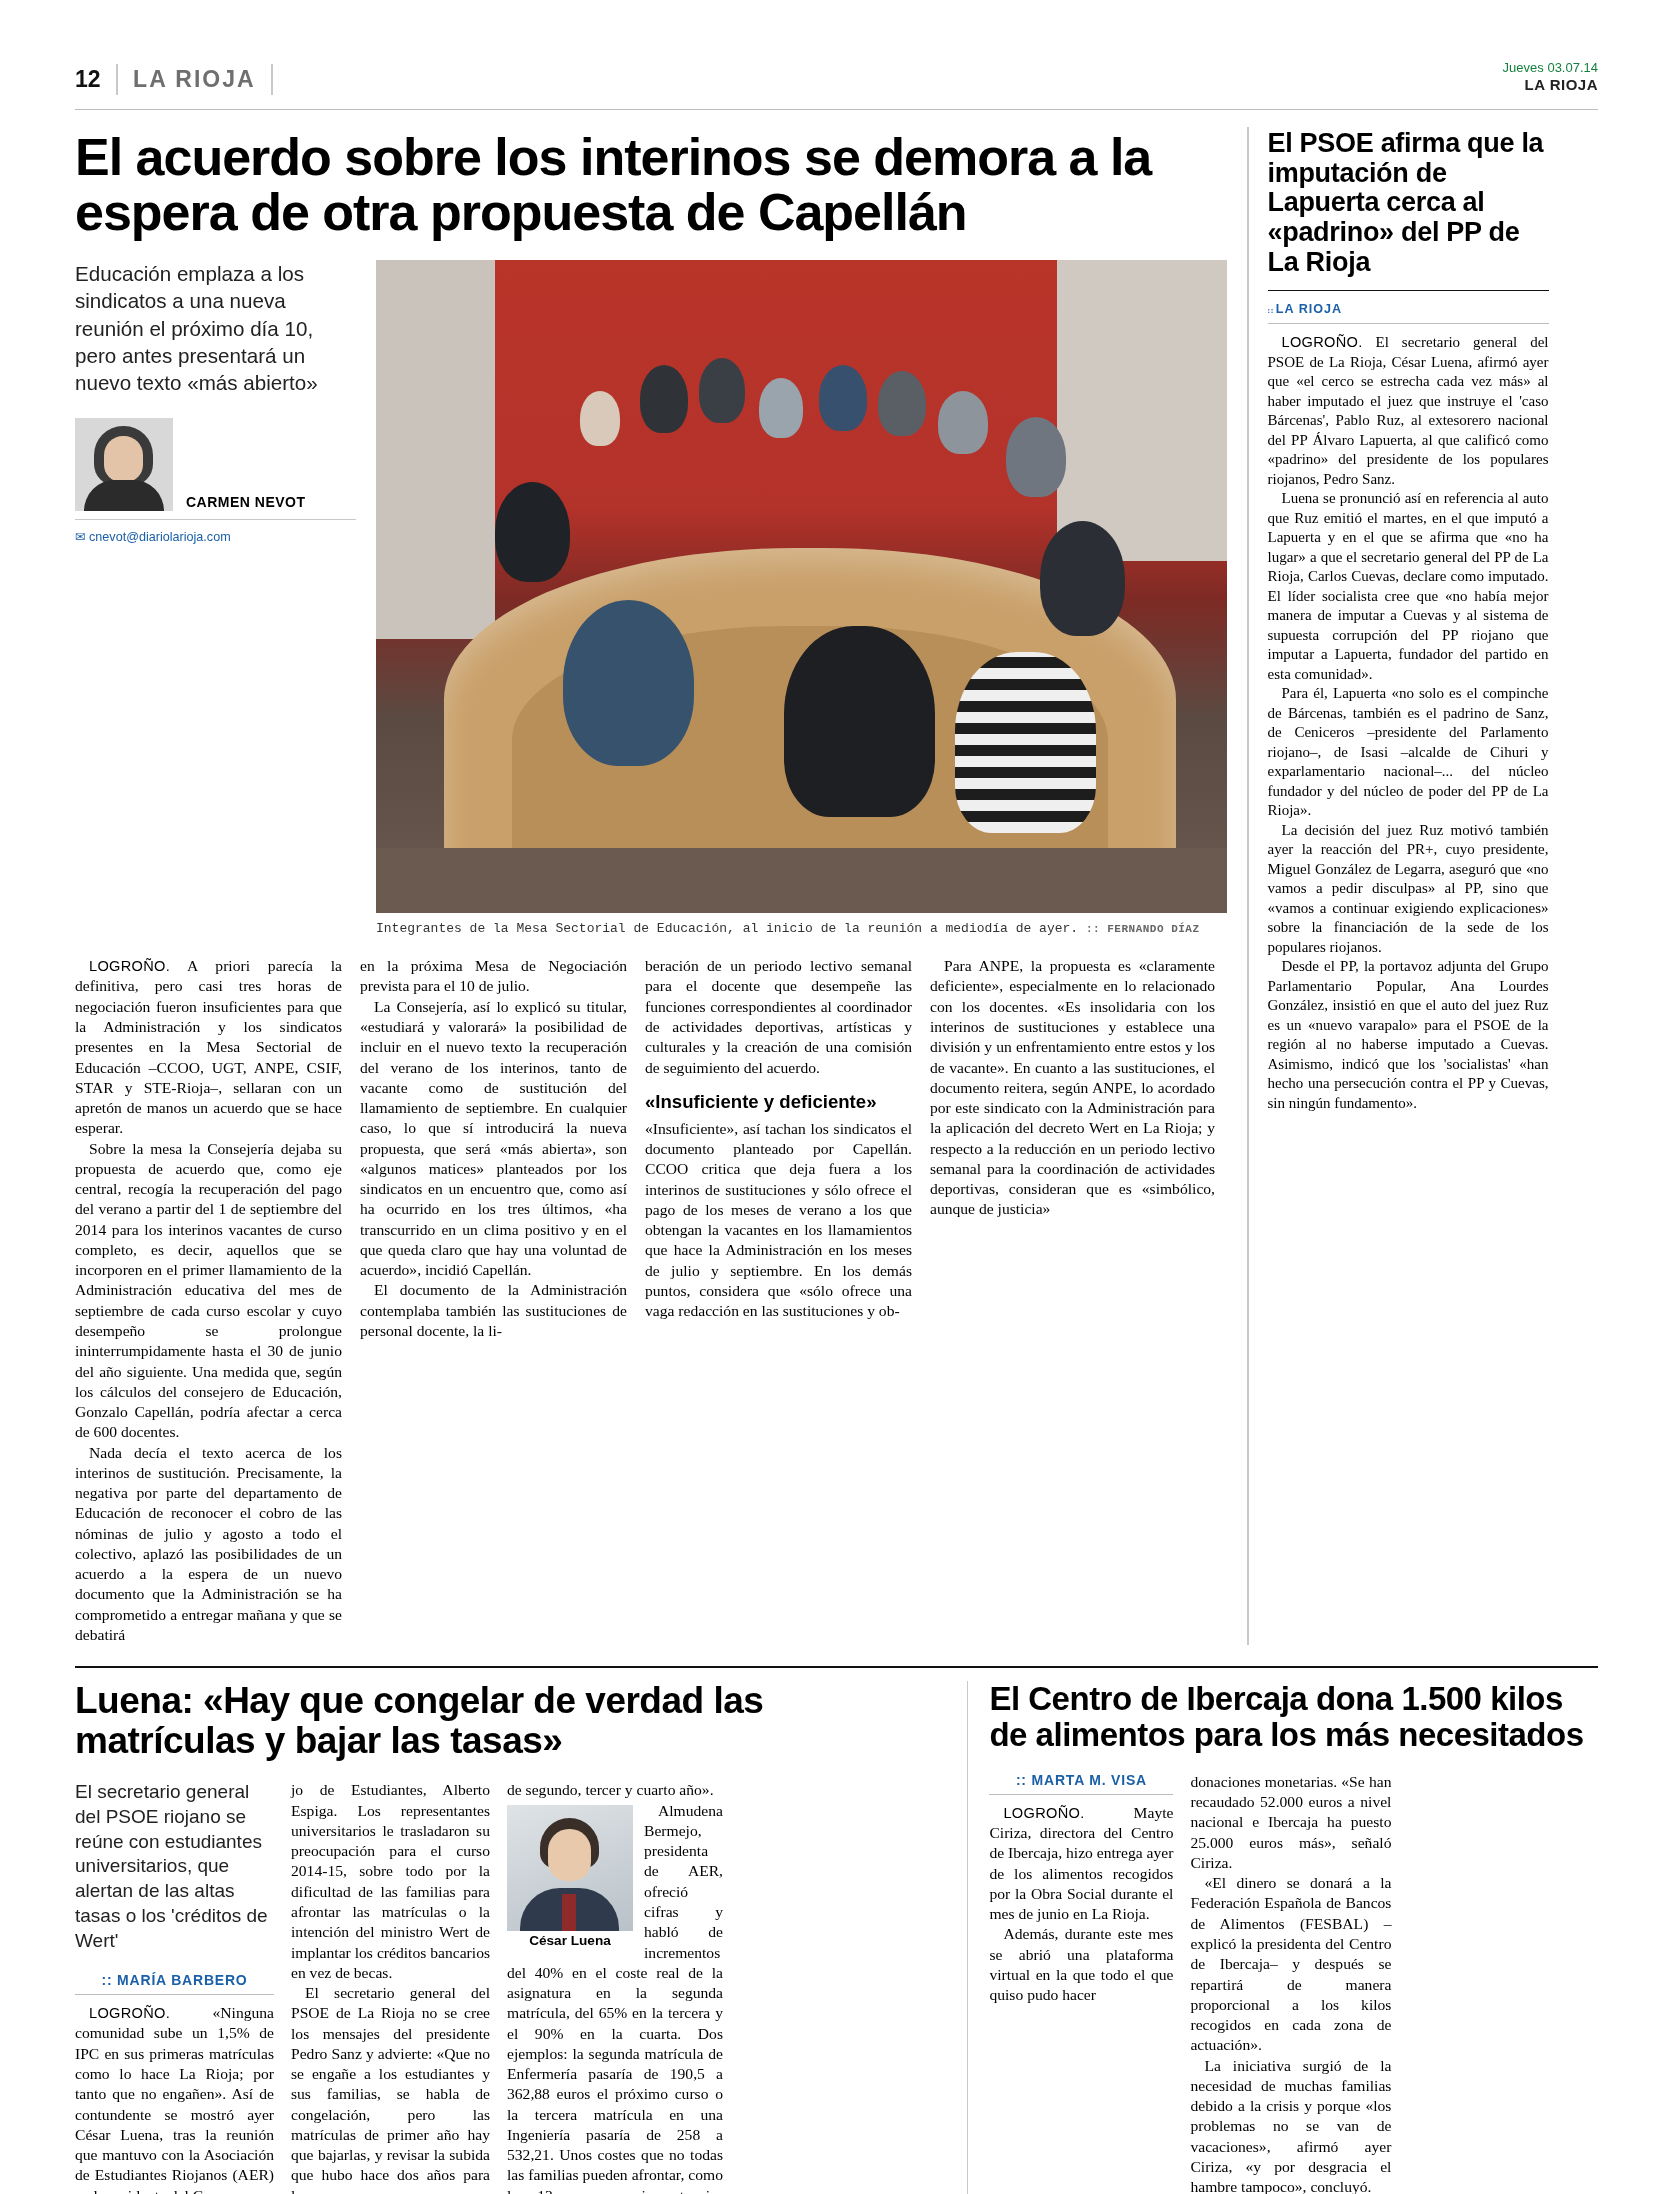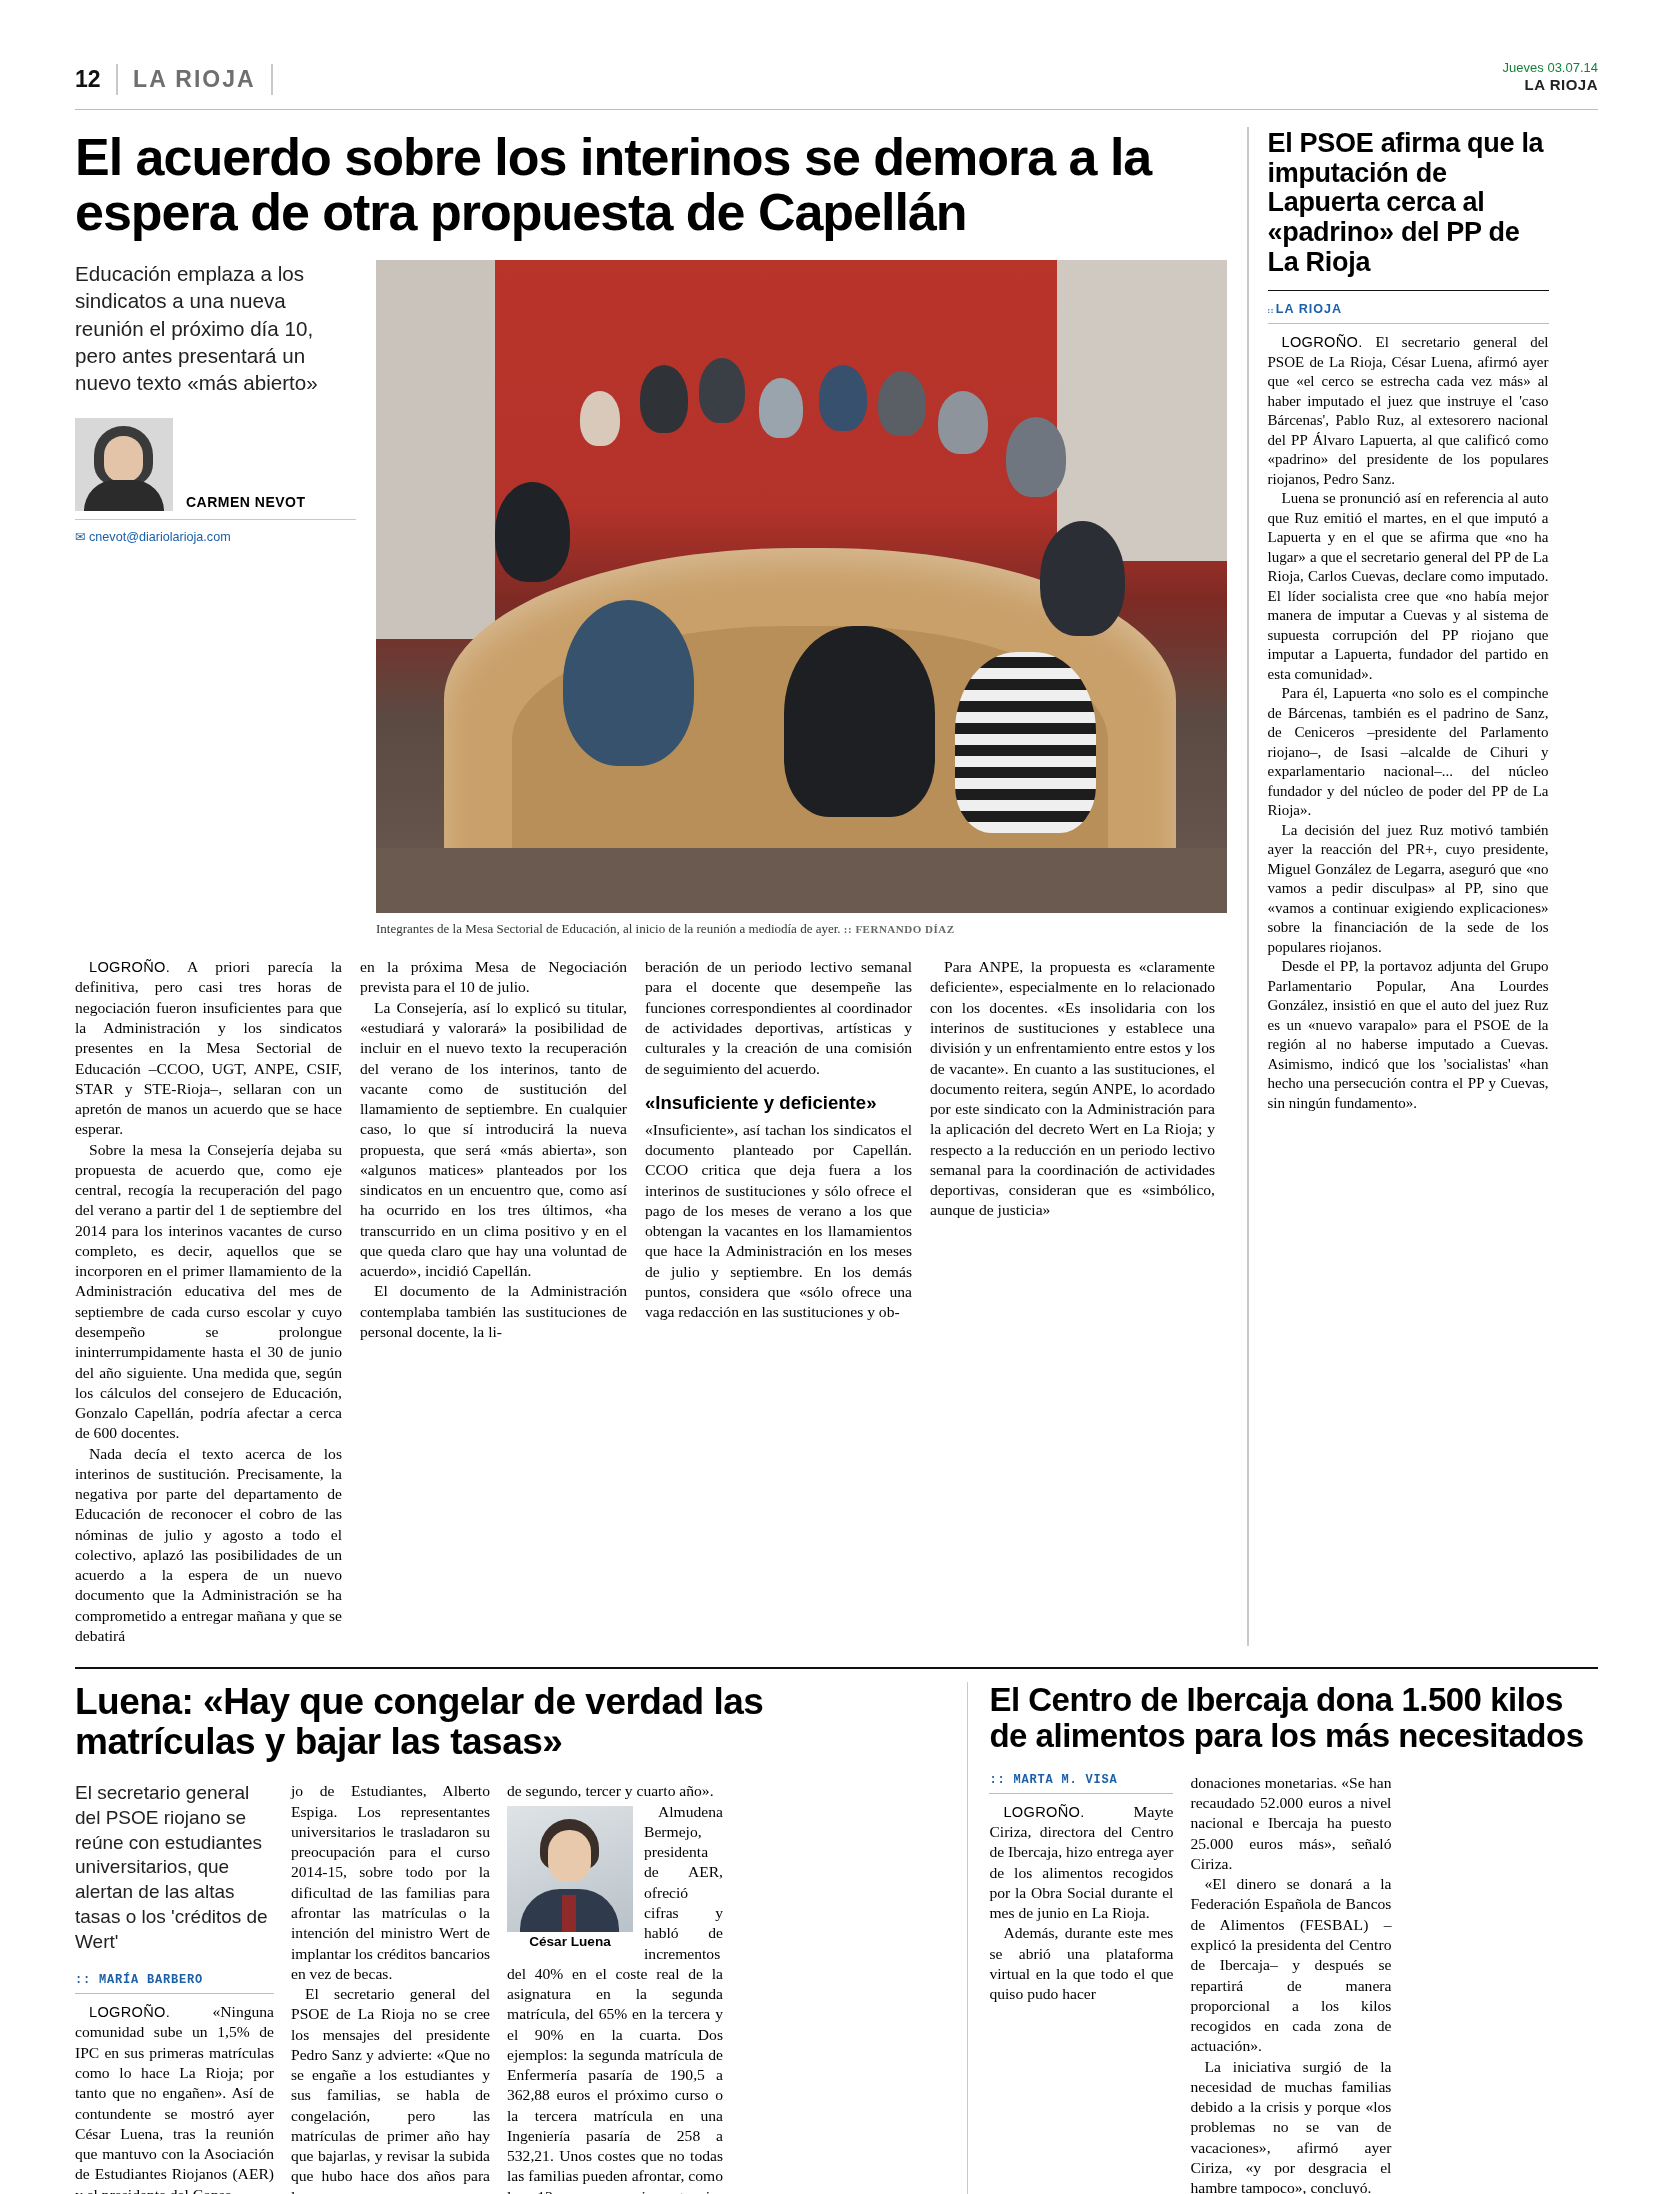--- a/index.html
+++ b/index.html
@@ -112,21 +112,21 @@
     background:#c9a06a; border-radius:48% 48% 24% 24%/ 40% 40% 20% 20%;
     box-shadow: inset 0 15px 30px rgba(255,255,255,.25);
   }
   .photo .tableInner {
     position:absolute; left:16%; top:56%; width:70%; height:46%;
     background:#b98f59; border-radius:46% 46% 20% 20%/ 38% 38% 18% 18%;
   }
   .photo .floor { position:absolute; left:0; bottom:0; width:100%; height:10%; background:#6a5a4f; }
   .p-person { position:absolute; border-radius:50% 50% 42% 42%; }
   .caption {
-    font-family:Liberation Serif, serif; font-size:13px; color:#333;
+    font-family:Liberation Mono, monospace; font-size:13px; color:#333;
     margin-top:8px;
   }
   .credit { font-weight:bold; font-size:11px; color:#666; letter-spacing:0.5px; }
 
   
   .body-cols {
     display:flex; margin-top:20px;
   }
   .bcol { width:285px; padding-right:18px; }
   .bcol:last-child { padding-right:0; }
@@ -160,22 +160,22 @@
   }
   .lower-headline.sm { font-size:33px; }
   .lcol { width:216px; padding-right:17px; }
   .lcol:last-child { padding-right:0; }
   .rcol { width:201px; padding-right:17px; }
   .rcol:last-child { padding-right:0; }
   .small-stand {
     font-family:"Liberation Sans", sans-serif; font-size:19px; line-height:1.3; color:#222;
   }
   .author-line {
-    font-family:Liberation Mono, monospace; font-weight:bold; font-size:12px;
-    letter-spacing:0.8px; color:#1a5fa8; margin-top:19px;
+    font-family:Liberation Sans, sans-serif; font-weight:bold; font-size:14px;
+    letter-spacing:0.8px; color:#1a5fa8; margin-top:19px;text-align:center;
   }
   .author-hr { border:0; border-top:1px solid #bdbdbd; margin:6px 0 8px 0; }
 
   .inline-photo {
     width:126px; height:126px; float:left; margin:4px 11px 5px 0;
     background:#cfd3d8; position:relative; overflow:hidden;
   }
   .inline-photo .bg { position:absolute; inset:0; background:linear-gradient(160deg,#dfe3e6,#b9c2c9); }
   .inline-photo .hair { position:absolute; left:33px; top:13px; width:59px; height:50px; background:#3a2f28; border-radius:30px 30px 15px 15px;}
   .inline-photo .face { position:absolute; left:41px; top:24px; width:43px; height:52px; background:#e8c9ab; border-radius:21px 21px 19px 19px;}

